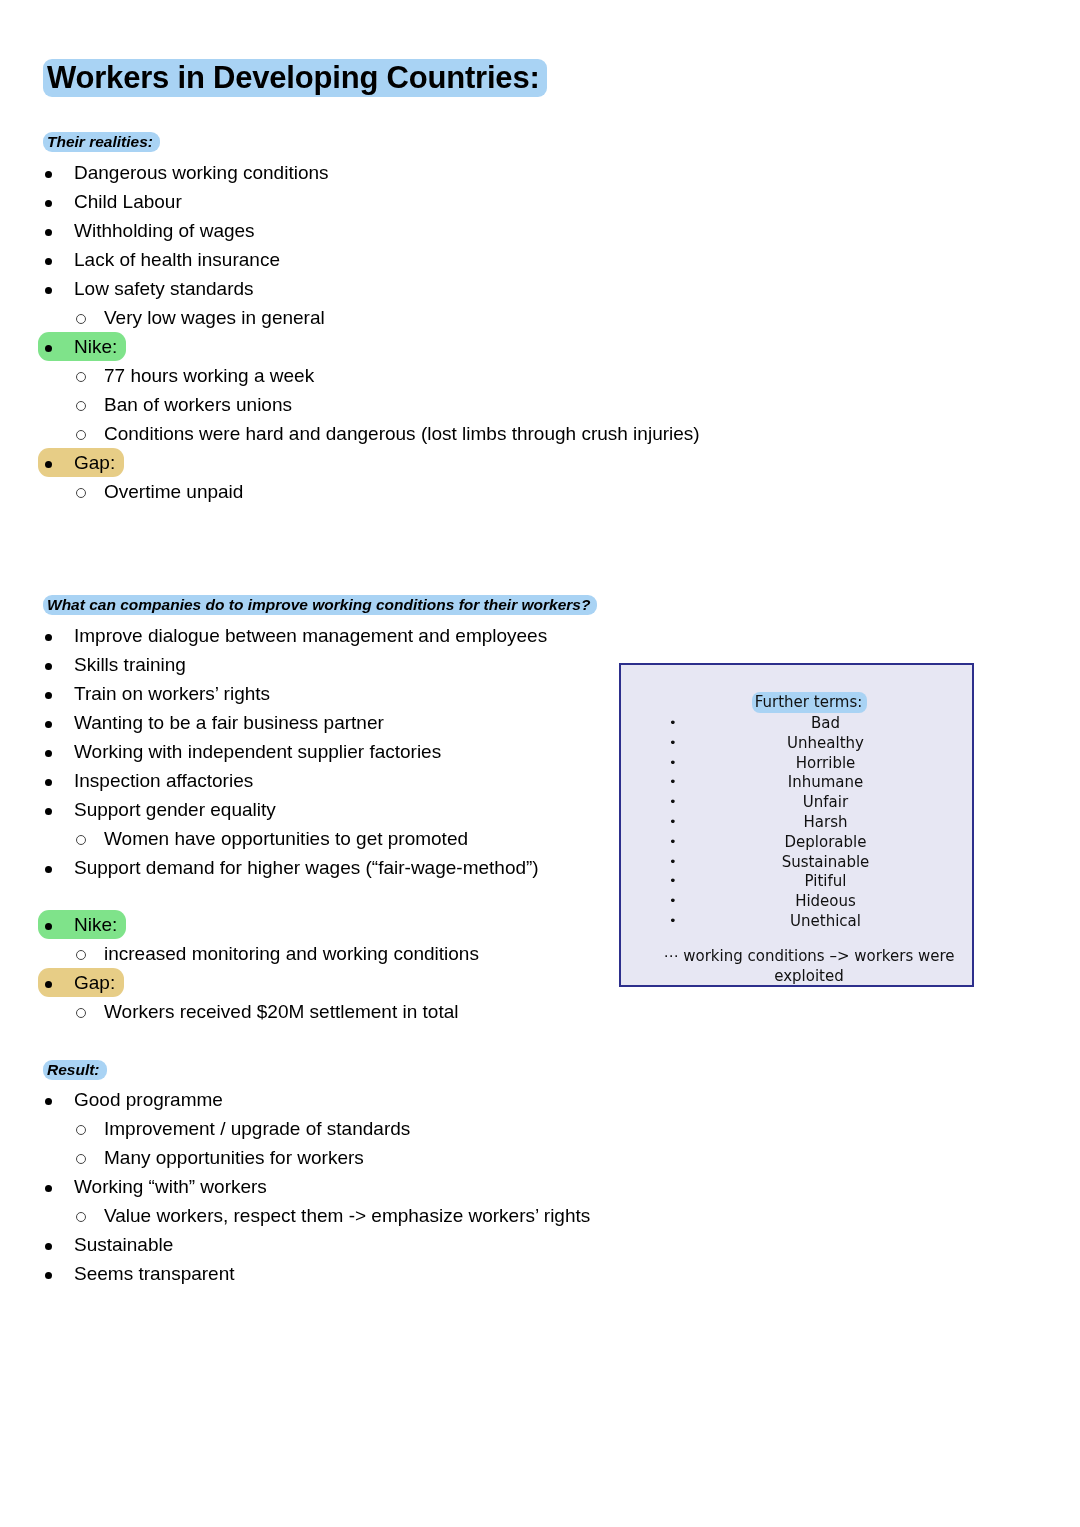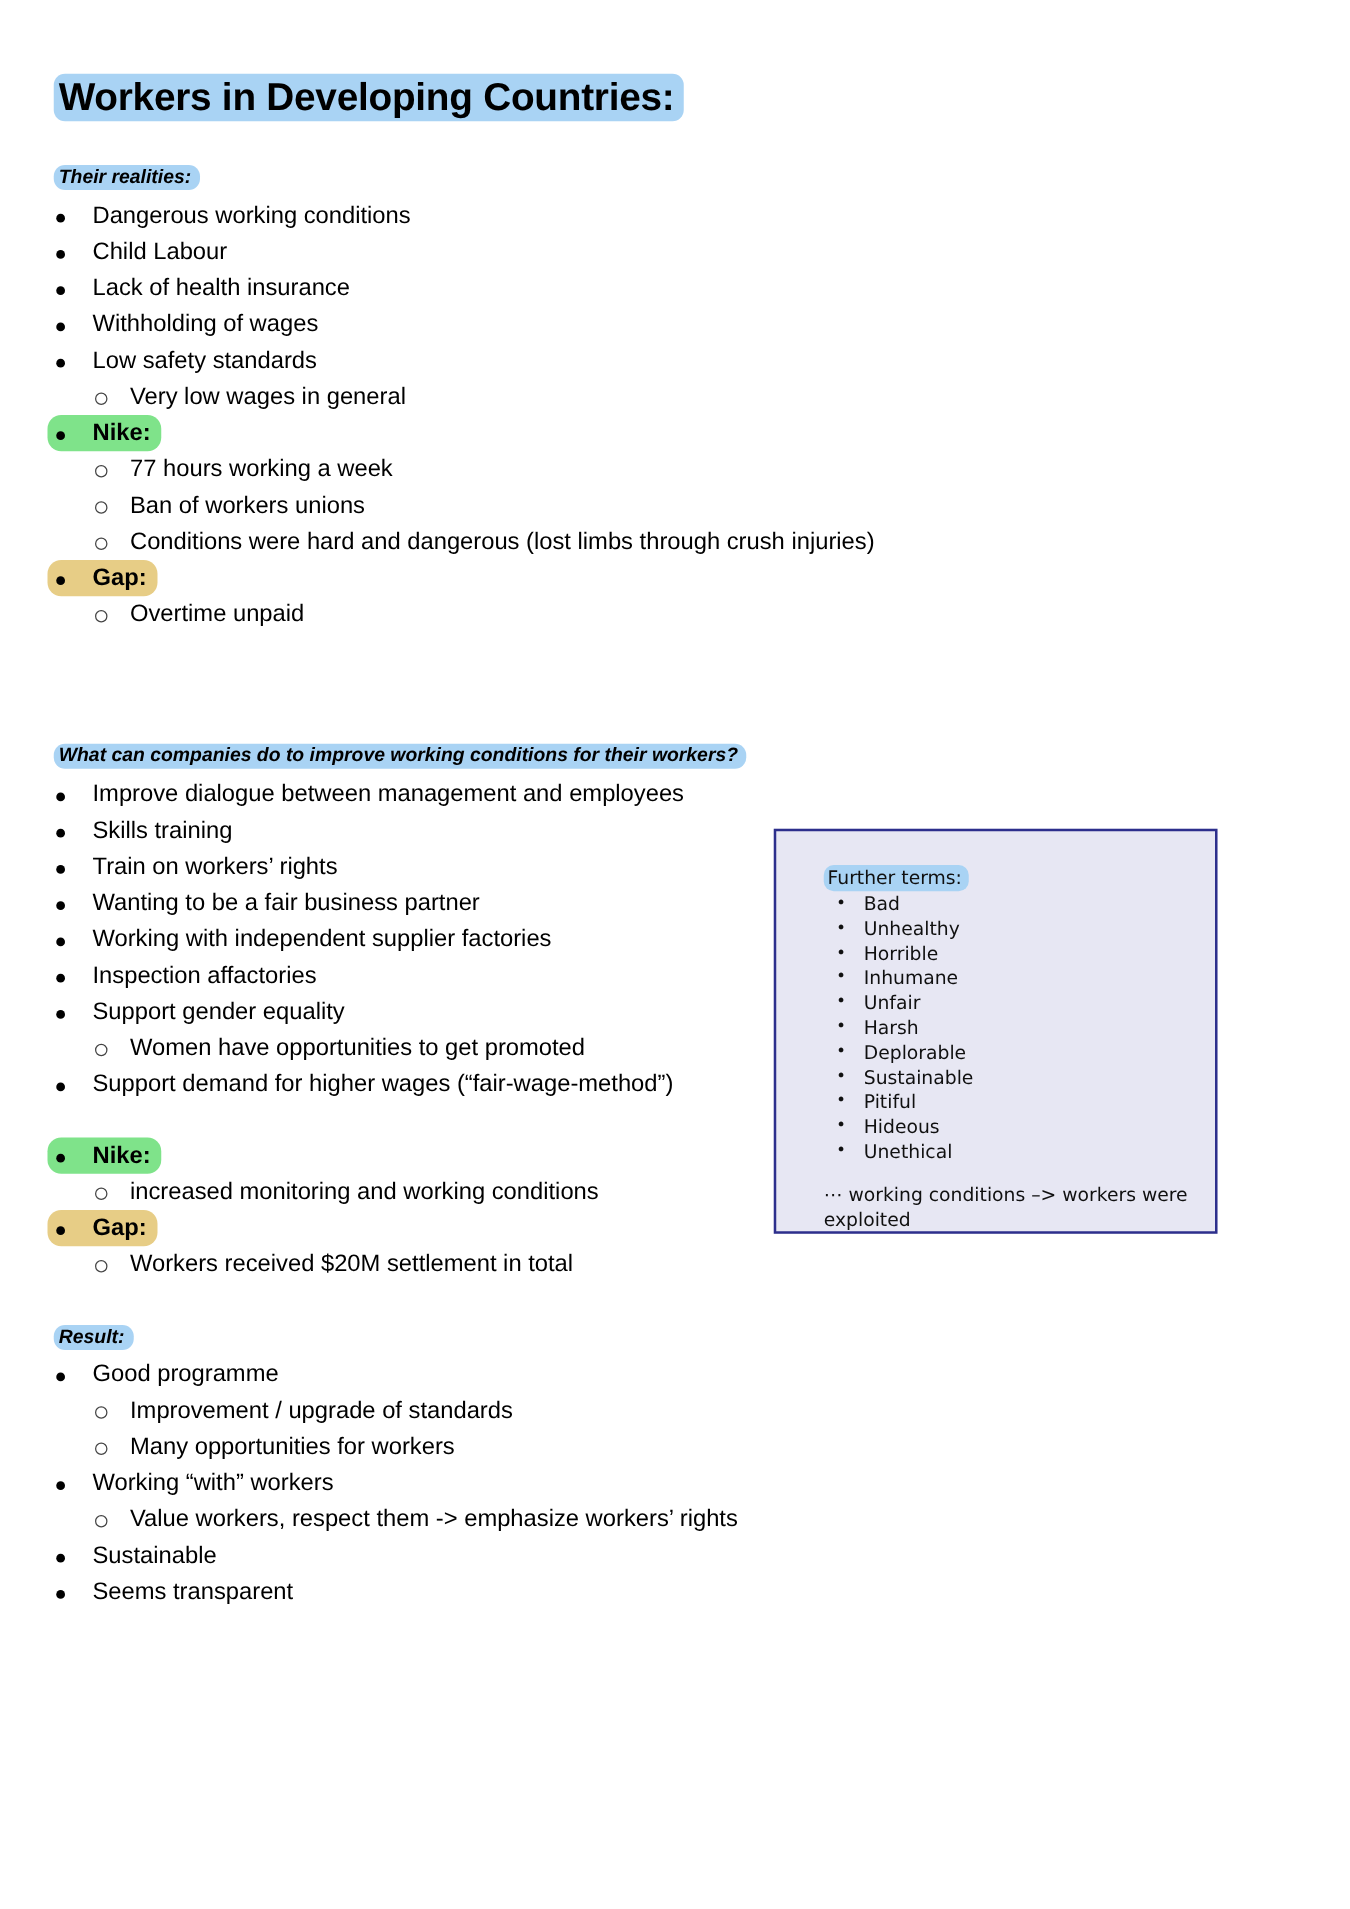--- a/index.html
+++ b/index.html
@@ -94,41 +94,42 @@
   .row.hirow {
     padding-left: 0;
   }
   .row.hirow .band-wrap {
     display: inline-block;
     margin-left: 38px;
     padding-left: 36px;
   }
   .row.hirow.green .band-wrap { background: #7fe38a; border-radius: 11px; }
   .row.hirow.tan   .band-wrap { background: #e7cd86; border-radius: 11px; }
-  .row.hirow .band-wrap .txt { padding-right: 9px; font-weight: bold; }
+  .row.hirow .band-wrap .txt { padding-right: 9px; }
 
   
   .terms-box {
     position: absolute;
     left: 619px;
     top: 663px;
     width: 355px;
     height: 324px;
     background: #e7e7f3;
     border: 2.5px solid #2d2f8c;
     box-sizing: border-box;
   }
   .terms-inner {
     position: absolute;
     left: 38px;
     top: 26px;
     right: 12px;
     font-family: "DejaVu Sans", sans-serif;
     font-size: 15px;
     color: #101010;
+    text-align: center;
   }
   .terms-head {
     line-height: 22px;
     margin-bottom: 1px;
     display: inline-block;
   }
   .terms-head .hl-blue { padding: 1px 5px 2px 3px; border-radius: 8px; }
   .terms-list {
     list-style: none;
     margin: 0;
@@ -163,22 +164,22 @@
   <div class="doc-title">
     <span class="hl-blue">Workers in Developing Countries:</span>
   </div>
 
   <div class="section-heading" style="left:43px; top:131px;">
     <span class="hl-blue">Their realities:</span>
   </div>
   <div class="blk" id="list-realities" style="left:0px; top:158px; width:1000px;">
       <div class="row lvl1"><span>Dangerous working conditions</span></div>
       <div class="row lvl1"><span>Child Labour</span></div>
+      <div class="row lvl1"><span>Withholding of wages</span></div>
       <div class="row lvl1"><span>Lack of health insurance</span></div>
-      <div class="row lvl1"><span>Withholding of wages</span></div>
       <div class="row lvl1"><span>Low safety standards</span></div>
       <div class="row lvl2"><span>Very low wages in general</span></div>
       <div class="row lvl1 hirow green"><span class="band-wrap"><span class="txt">Nike:</span></span></div>
       <div class="row lvl2"><span>77 hours working a week</span></div>
       <div class="row lvl2"><span>Ban of workers unions</span></div>
       <div class="row lvl2"><span>Conditions were hard and dangerous (lost limbs through crush injuries)</span></div>
       <div class="row lvl1 hirow tan"><span class="band-wrap"><span class="txt">Gap:</span></span></div>
       <div class="row lvl2"><span>Overtime unpaid</span></div>
     </div>
 

